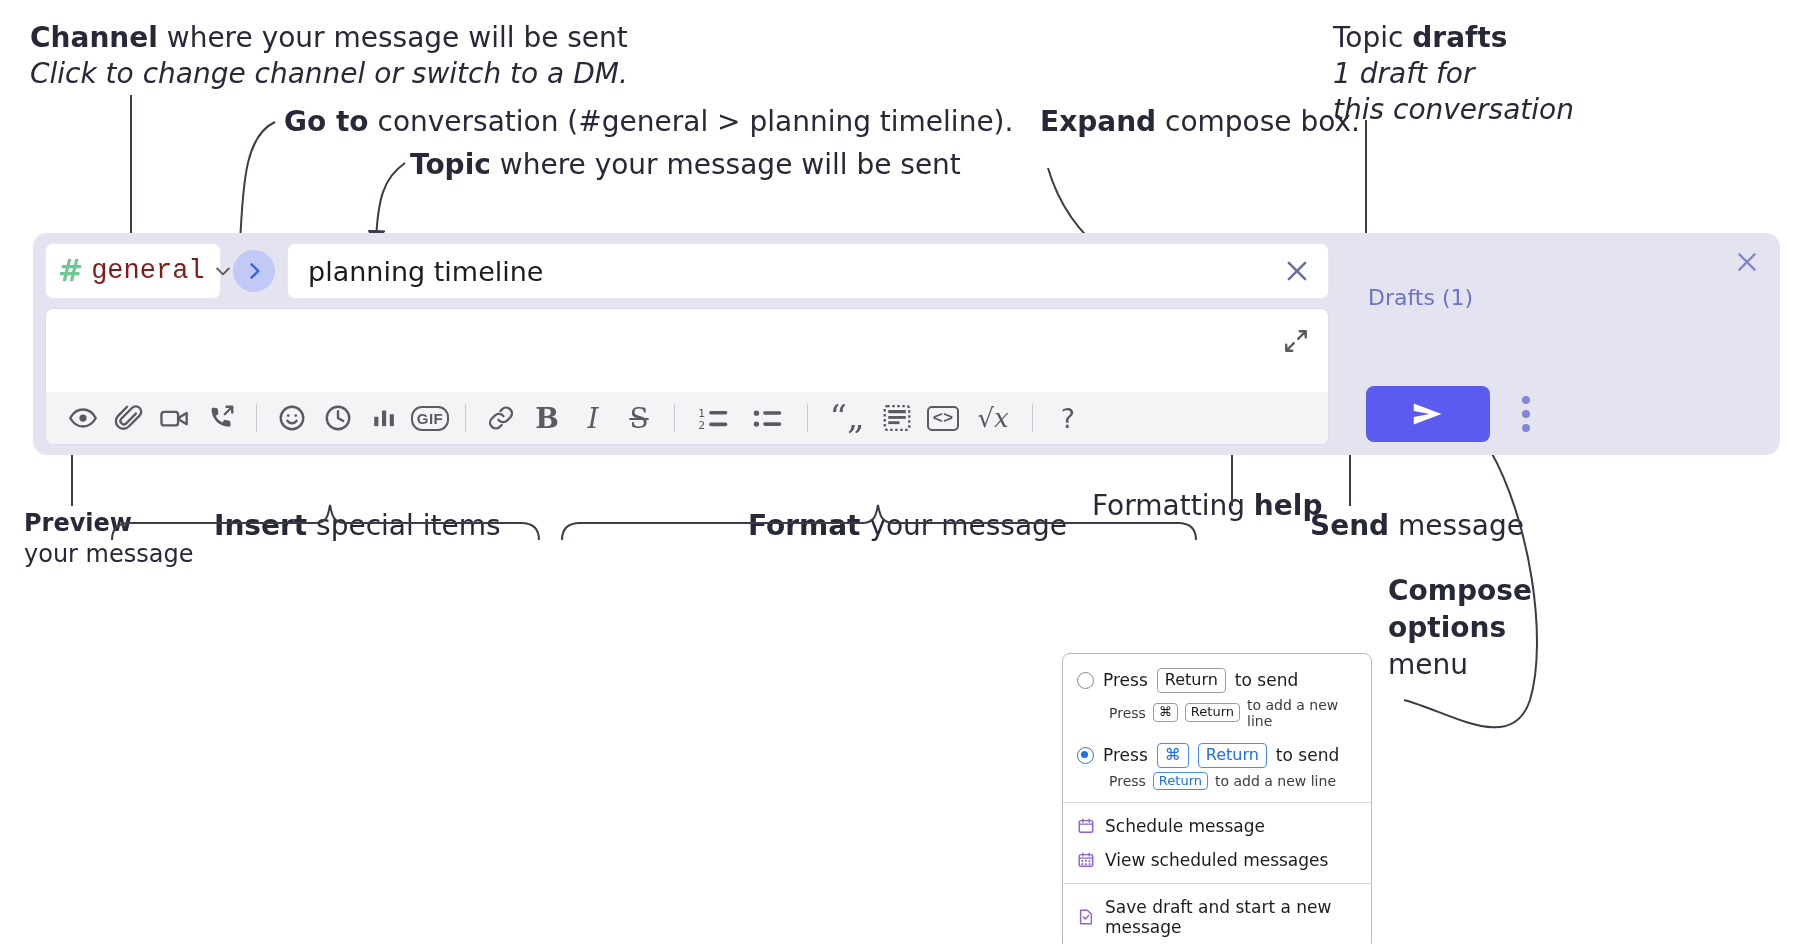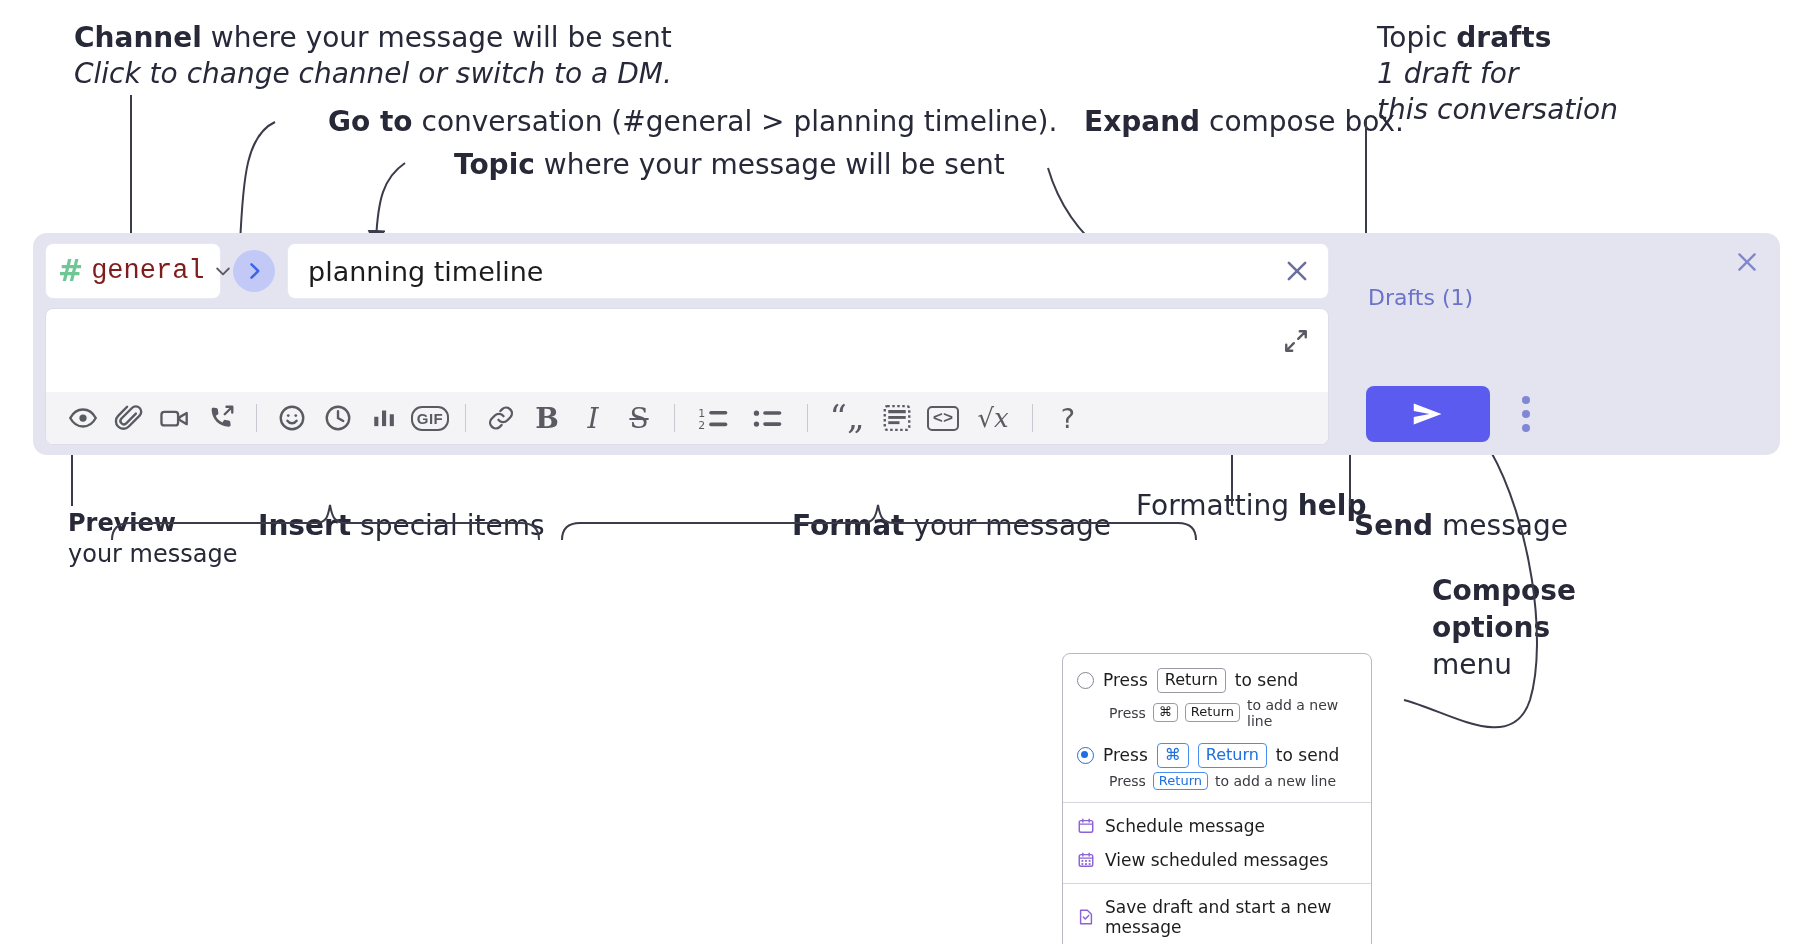--- a/index.html
+++ b/index.html
@@ -14,21 +14,20 @@
   }
   .stage { position:absolute; inset:0; }
 
   
   .anno {
     position: absolute;
     font-family: "DejaVu Sans", sans-serif;
     color: #272838;
     line-height: 1.28;
     white-space: nowrap;
-    margin-left: 44px;
   }
   .anno b { font-weight: 700; }
   .anno i { font-style: italic; }
 
   .a-channel   { left: 30px;  top: 20px;  font-size: 28px; }
   .a-goto      { left: 284px; top: 104px; font-size: 28px; }
   .a-topic     { left: 410px; top: 147px; font-size: 28px; }
   .a-expand    { left: 1040px; top: 104px; font-size: 28px; }
   .a-drafts    { left: 1333px; top: 20px;  font-size: 28px; }
   .a-preview   { left: 24px;  top: 508px; font-size: 24px; white-space: normal; width: 200px;}

